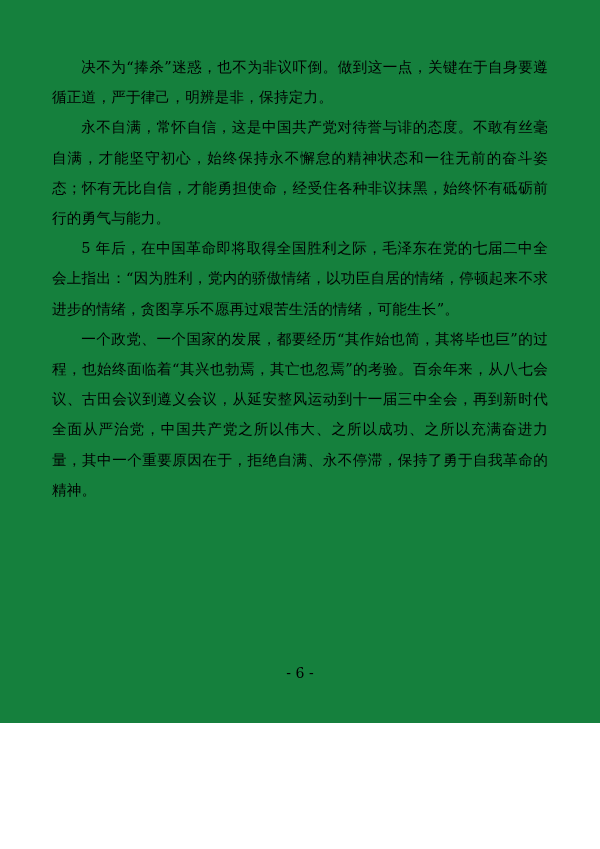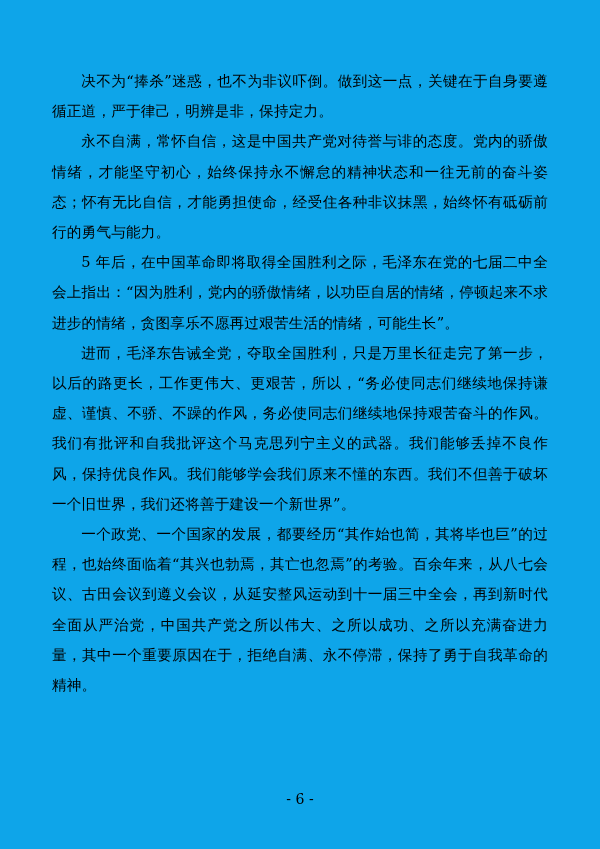--- a/index.html
+++ b/index.html
@@ -10,24 +10,24 @@
     width: 600px;
     height: 849px;
     background: #ffffff;
     font-family: "DejaVu Serif", "Liberation Serif", serif;
     color: #000000;
     overflow: hidden;
   }
   .page {
     position: relative;
     width: 600px;
-    height: 849px;
+    height: 723px;
     box-sizing: border-box;
-    padding: 66px 52px 0 52px;
-    background: #0ea5e9;
+    padding: 52px 52px 0 52px;
+    background: #15803d;
   }
   .body-text {
     font-size: 14.6px;
     line-height: 30.2px;
     text-align: justify;
     text-justify: inter-ideograph;
     letter-spacing: 0.2px;
   }
   .body-text p {
     margin: 0;
@@ -43,19 +43,18 @@
     font-family: "DejaVu Serif", "Liberation Serif", serif;
     color: #000000;
   }
 </style>
 </head>
 <body>
 
 <div class="page">
   <div class="body-text">
     <p>决不为“捧杀”迷惑，也不为非议吓倒。做到这一点，关键在于自身要遵循正道，严于律己，明辨是非，保持定力。</p>
-    <p>永不自满，常怀自信，这是中国共产党对待誉与诽的态度。党内的骄傲情绪，才能坚守初心，始终保持永不懈怠的精神状态和一往无前的奋斗姿态；怀有无比自信，才能勇担使命，经受住各种非议抹黑，始终怀有砥砺前行的勇气与能力。</p>
+    <p>永不自满，常怀自信，这是中国共产党对待誉与诽的态度。不敢有丝毫自满，才能坚守初心，始终保持永不懈怠的精神状态和一往无前的奋斗姿态；怀有无比自信，才能勇担使命，经受住各种非议抹黑，始终怀有砥砺前行的勇气与能力。</p>
     <p>5 年后，在中国革命即将取得全国胜利之际，毛泽东在党的七届二中全会上指出：“因为胜利，党内的骄傲情绪，以功臣自居的情绪，停顿起来不求进步的情绪，贪图享乐不愿再过艰苦生活的情绪，可能生长”。</p>
-    <p>进而，毛泽东告诫全党，夺取全国胜利，只是万里长征走完了第一步，以后的路更长，工作更伟大、更艰苦，所以，“务必使同志们继续地保持谦虚、谨慎、不骄、不躁的作风，务必使同志们继续地保持艰苦奋斗的作风。我们有批评和自我批评这个马克思列宁主义的武器。我们能够丢掉不良作风，保持优良作风。我们能够学会我们原来不懂的东西。我们不但善于破坏一个旧世界，我们还将善于建设一个新世界”。</p>
     <p>一个政党、一个国家的发展，都要经历“其作始也简，其将毕也巨”的过程，也始终面临着“其兴也勃焉，其亡也忽焉”的考验。百余年来，从八七会议、古田会议到遵义会议，从延安整风运动到十一届三中全会，再到新时代全面从严治党，中国共产党之所以伟大、之所以成功、之所以充满奋进力量，其中一个重要原因在于，拒绝自满、永不停滞，保持了勇于自我革命的精神。</p>
   </div>
   <div class="page-number">- 6 -</div>
 </div>
 
 </body></html>

